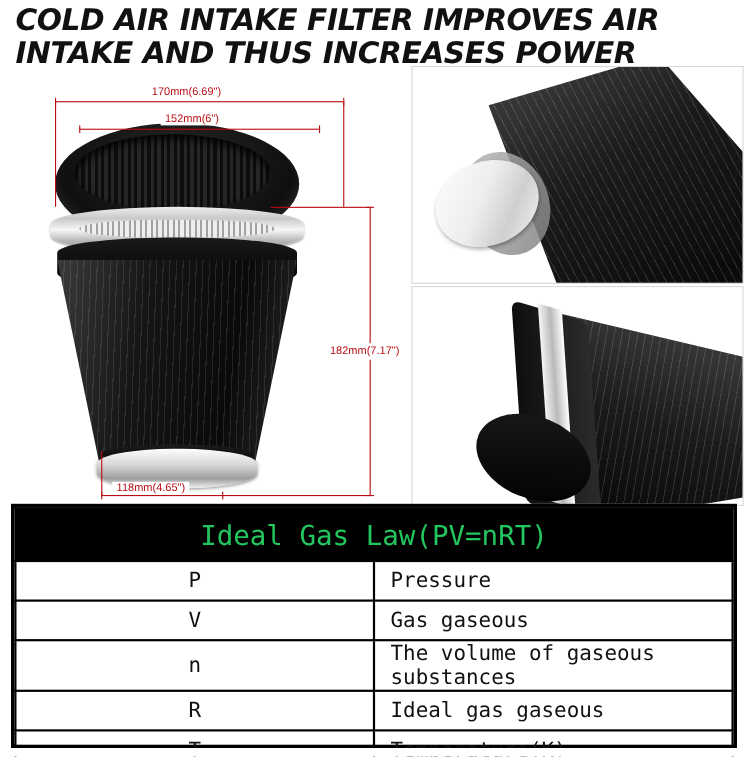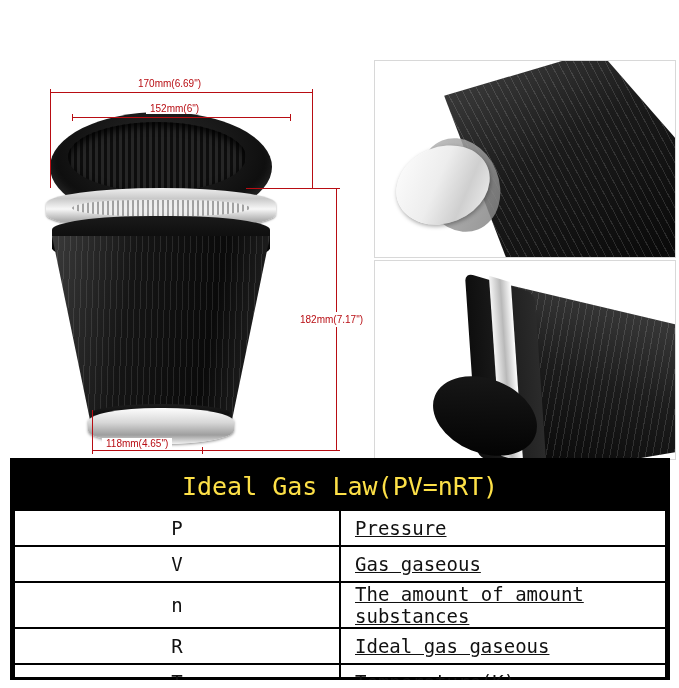--- a/index.html
+++ b/index.html
@@ -272,21 +272,21 @@
     background: #ffffff;
   }
   table.gas {
     border-collapse: collapse;
     width: 100%;
     height: 100%;
     table-layout: fixed;
   }
   table.gas th.title {
     background: #000000;
-    color: #fde047;
+    color: #22c55e;
     font-family: "DejaVu Sans Mono", monospace;
     font-size: 25px;
     font-weight: normal;
     letter-spacing: 0px;
     height: 44px;
     text-align: center;
     border: 2px solid #000000;
   }
   table.gas td {
     border: 2px solid #000000;
@@ -296,38 +296,41 @@
     height: 34px;
     padding: 0 8px;
   }
   table.gas td.sym {
     width: 200px;
     text-align: center;
   }
   table.gas td.desc {
     text-align: left;
     padding-left: 14px;
-    text-decoration: underline;
   }
 
   
   .bottom-strip {
     position: absolute;
     left: 0;
     top: 680px;
     width: 679px;
     height: 8px;
     background: #ffffff;
   }
 </style>
 </head>
 <body>
 
 <div class="page">
 
+  <div class="headline">
+    <div class="headline-line">COLD AIR INTAKE FILTER IMPROVES AIR</div>
+    <div class="headline-line">INTAKE AND THUS INCREASES POWER</div>
+  </div>
 
   <div class="photo-area">
 
     <div class="photo-main">
 
       <div class="filter-wrap">
         <div class="ring-top"></div>
         <div class="ring-top-inner"></div>
         <div class="clamp"></div>
         <div class="clamp-teeth"></div>
@@ -388,21 +391,21 @@
         <tr>
           <td class="sym">P</td>
           <td class="desc">Pressure</td>
         </tr>
         <tr>
           <td class="sym">V</td>
           <td class="desc">Gas gaseous</td>
         </tr>
         <tr>
           <td class="sym">n</td>
-          <td class="desc">The amount of amount substances</td>
+          <td class="desc">The volume of gaseous substances</td>
         </tr>
         <tr>
           <td class="sym">R</td>
           <td class="desc">Ideal gas gaseous</td>
         </tr>
         <tr>
           <td class="sym">T</td>
           <td class="desc">Temperature(K)</td>
         </tr>
       </tbody>

